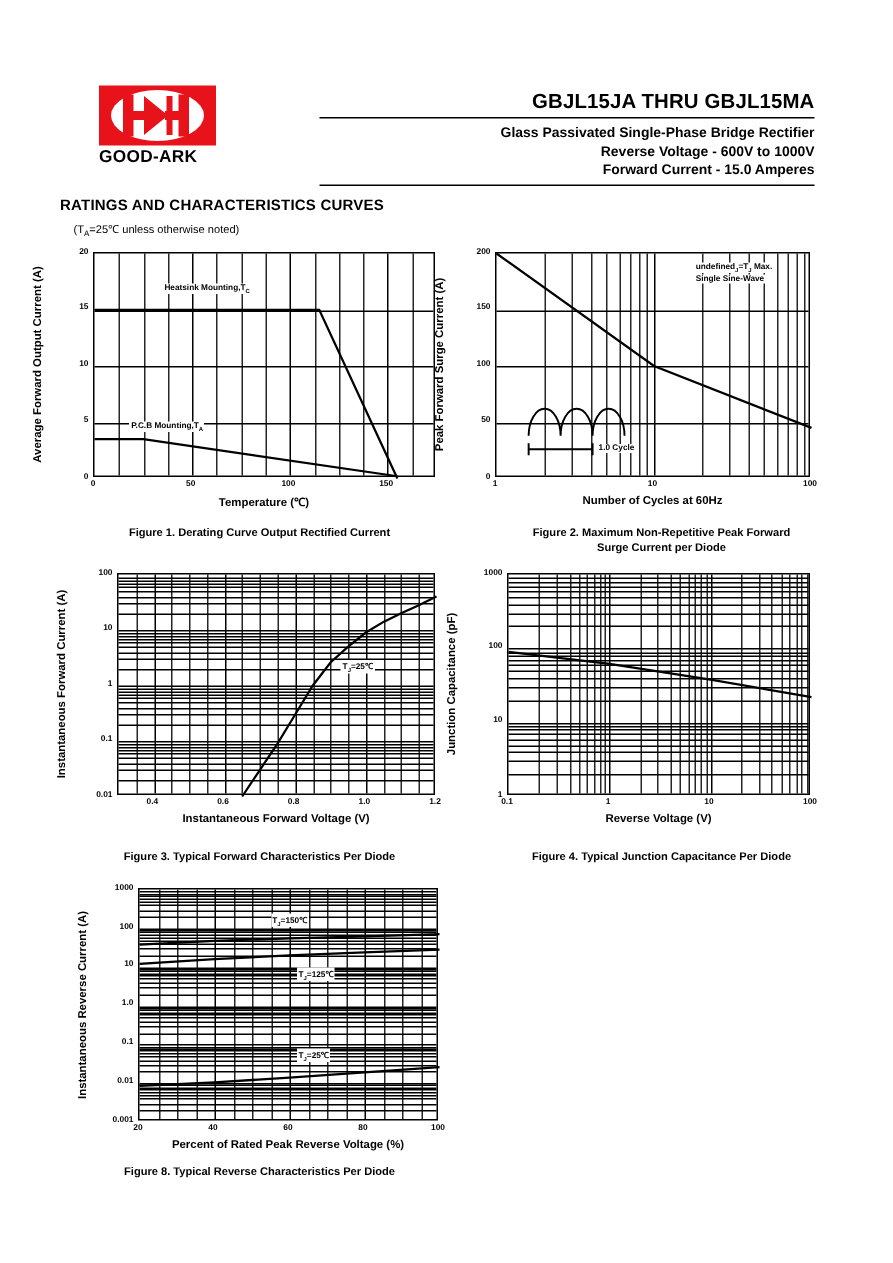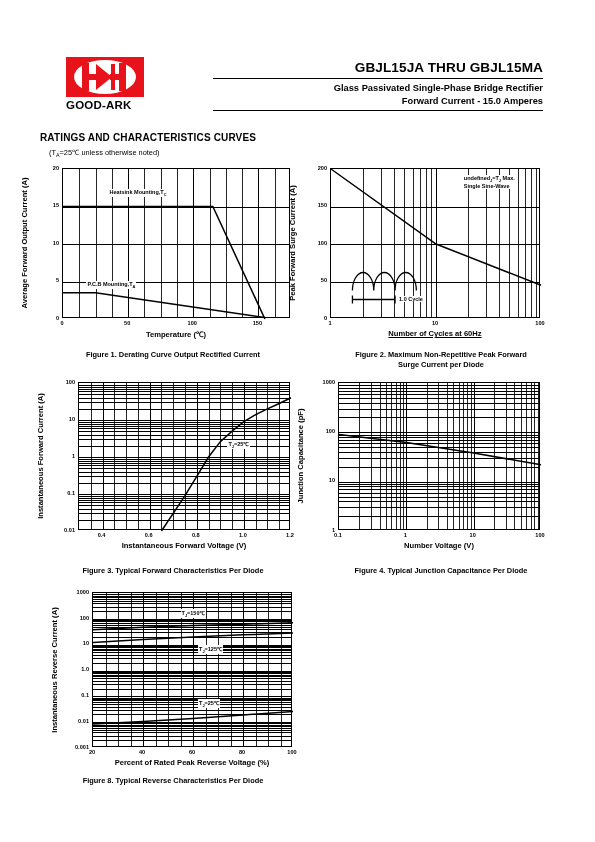--- a/index.html
+++ b/index.html
@@ -63,20 +63,21 @@
       <div class="lg-tri" style="left:30px;top:7px;border-top:13px solid transparent;border-bottom:13px solid transparent;border-left:16px solid #e8121a;"></div>
       <div class="lg-bar" style="left:45px;top:7px;width:4px;height:26px;"></div>
     </div>
     <div class="logo-text">GOOD-ARK</div>
   </div>
 
   <div class="title-block">
     <div class="part-title">GBJL15JA THRU GBJL15MA</div>
     <div class="rule"></div>
     <div class="sub-line">Glass Passivated Single-Phase Bridge Rectifier</div>
+    <div class="sub-line">Reverse Voltage - 600V to 1000V</div>
     <div class="sub-line">Forward Current - 15.0 Amperes</div>
     <div class="rule"></div>
   </div>
 
   <div class="sec-title">RATINGS AND CHARACTERISTICS CURVES</div>
   <div class="sec-note">
     <span>(T</span><span class="sub">A</span><span>=25℃ unless otherwise noted)</span>
   </div>
 
   <div class="fig" id="fig1" style="left: 62px; top: 168px; width: 228px; height: 150px; border-radius: 26px;">
@@ -152,21 +153,21 @@
       </div>
       <div class="tick tick-y" style="left: -30px; width: 27px; top: 146.8px;">0</div>
       <div class="tick tick-y" style="left: -30px; width: 27px; top: 109.3px;">50</div>
       <div class="tick tick-y" style="left: -30px; width: 27px; top: 71.8px;">100</div>
       <div class="tick tick-y" style="left: -30px; width: 27px; top: 34.3px;">150</div>
       <div class="tick tick-y" style="left: -30px; width: 27px; top: -3.2px;">200</div>
       <div class="tick tick-x" style="left: -14px; width: 28px; top: 152px;">1</div>
       <div class="tick tick-x" style="left: 91px; width: 28px; top: 152px;">10</div>
       <div class="tick tick-x" style="left: 196px; width: 28px; top: 152px;">100</div>
       <div class="ylab" style="left: -42px; top: 75px; transform: rotate(-90deg) translate(-50%, 0px);">Peak Forward Surge Current (A)</div>
-      <div class="xlab" style="left: 0px; width: 210px; top: 161px; text-decoration: underline;">Number of Cycles at 60Hz</div>
+      <div class="xlab" style="left: 0px; width: 210px; top: 161px;">Number of Cycles at 60Hz</div>
       <div class="caption" style="left: -20px; top: 182px; width: 262px;">
         <div>Figure 2. Maximum Non-Repetitive Peak Forward</div>
         <div>Surge Current per Diode</div>
       </div>
     </div>
   <div class="fig" id="fig3" style="left: 78px; top: 382px; width: 212px; height: 148px;">
       <div class="plot" style="left: 0px; top: 0px; width: 212px; height: 148px;">
         <div class="gl gl-v" style="left: 12px; background: rgb(0, 0, 0); opacity: 0.85;"></div>
         <div class="gl gl-v" style="left: 24px; background: rgb(0, 0, 0); opacity: 1;"></div>
         <div class="gl gl-v" style="left: 35px; background: rgb(0, 0, 0); opacity: 0.85;"></div>
@@ -298,21 +299,21 @@
       </div>
       <div class="tick tick-y" style="left: -30px; width: 27px; top: 144.8px;">1</div>
       <div class="tick tick-y" style="left: -30px; width: 27px; top: 95.4667px;">10</div>
       <div class="tick tick-y" style="left: -30px; width: 27px; top: 46.1333px;">100</div>
       <div class="tick tick-y" style="left: -30px; width: 27px; top: -3.2px;">1000</div>
       <div class="tick tick-x" style="left: -14px; width: 28px; top: 150px;">0.1</div>
       <div class="tick tick-x" style="left: 53.3333px; width: 28px; top: 150px;">1</div>
       <div class="tick tick-x" style="left: 120.667px; width: 28px; top: 150px;">10</div>
       <div class="tick tick-x" style="left: 188px; width: 28px; top: 150px;">100</div>
       <div class="ylab" style="left: -42px; top: 74px; transform: rotate(-90deg) translate(-50%, 0px);">Junction Capacitance (pF)</div>
-      <div class="xlab" style="left: 0px; width: 202px; top: 159px;">Number Voltage (V)</div>
+      <div class="xlab" style="left: 0px; width: 202px; top: 159px;">Reverse Voltage (V)</div>
       <div class="caption" style="left: -28px; top: 184px; width: 262px;">Figure 4. Typical Junction Capacitance Per Diode</div>
     </div>
   <div class="fig" id="fig5" style="left: 92px; top: 592px; width: 200px; height: 155px;">
       <div class="plot" style="left: 0px; top: 0px; width: 200px; height: 155px;">
         <div class="gl gl-v" style="left: 13px; background: rgb(0, 0, 0); opacity: 0.85;"></div>
         <div class="gl gl-v" style="left: 25px; background: rgb(0, 0, 0); opacity: 0.85;"></div>
         <div class="gl gl-v" style="left: 38px; background: rgb(0, 0, 0); opacity: 0.85;"></div>
         <div class="gl gl-v" style="left: 50px; background: rgb(0, 0, 0); opacity: 1;"></div>
         <div class="gl gl-v" style="left: 63px; background: rgb(0, 0, 0); opacity: 0.85;"></div>
         <div class="gl gl-v" style="left: 75px; background: rgb(0, 0, 0); opacity: 0.85;"></div>

